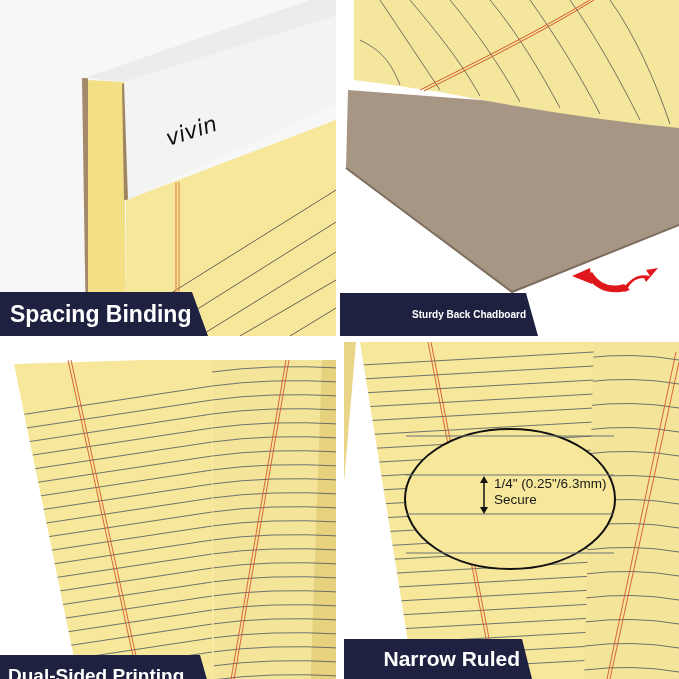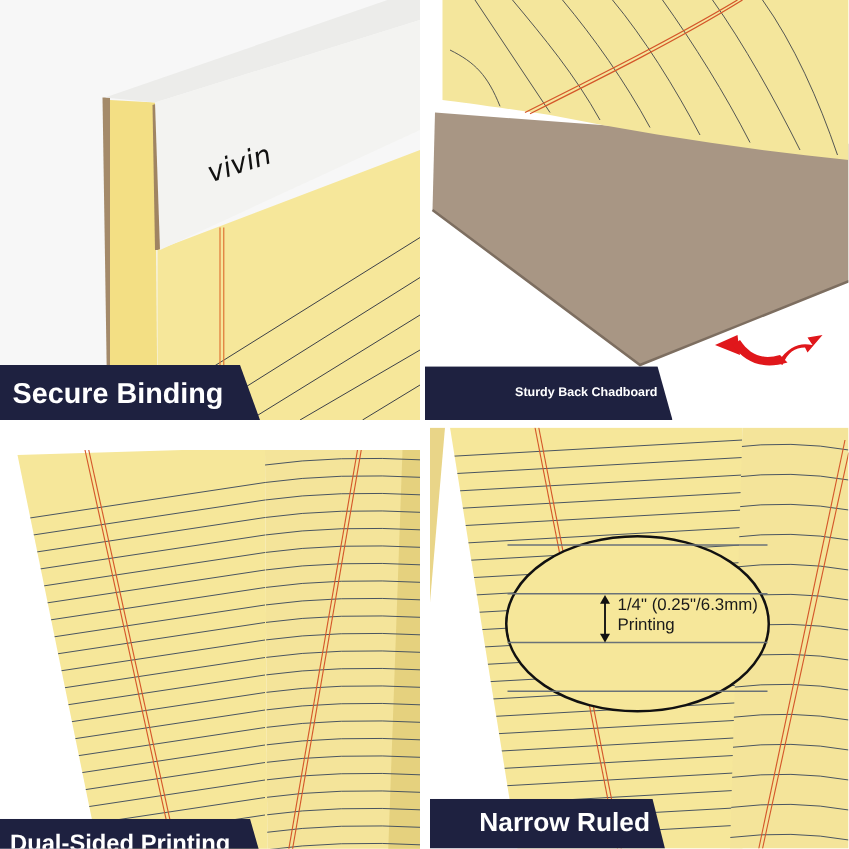--- a/index.html
+++ b/index.html
@@ -38,21 +38,21 @@
     </g>
     <line x1="176" y1="182" x2="176" y2="336" stroke="#e07a3a" stroke-width="1"></line>
     <line x1="179" y1="182" x2="179" y2="336" stroke="#e07a3a" stroke-width="1"></line>
 
     <polygon points="84,78 310,0 336,0 336,16 124,82" fill="#ececea"></polygon>
 
     <polygon points="124,82 336,16 336,104 128,200" fill="#f3f3f1"></polygon>
     <text x="166" y="142" font-family="DejaVu Sans, sans-serif" font-style="italic" font-size="22" fill="#111" transform="rotate(-18 180 135)">vivin</text>
   </svg>
   <div class="label" style="left:0;top:292px;height:44px;width:208px;clip-path:polygon(0 0,192px 0,208px 100%,0 100%);font-size:23px;padding-left:10px;box-sizing:border-box;">
-    <span>Secure Binding</span>
+    <span>Spacing Binding</span>
   </div>
 </div>
 
 <div class="panel" style="left:340px;top:0;width:339px;height:336px;background:#ffffff;">
   <svg width="339" height="336">
 
     <polygon points="8,90 339,115 339,225 172,292 6,168" fill="#a89684"></polygon>
     <polyline points="6,168 172,292 339,225" fill="none" stroke="#7d6e60" stroke-width="2"></polyline>
 
     <path d="M14,0 L339,0 L339,128 C260,120 180,108 100,92 C60,86 30,82 14,80 Z" fill="#f4e69c"></path>
@@ -218,18 +218,18 @@
       <line x1="62" y1="211" x2="270" y2="211" stroke="#6a7278" stroke-width="1.2"></line>
       <g>
         <line x1="140" y1="137" x2="140" y2="169" stroke="#111" stroke-width="1.5"></line>
         <polygon points="136,141 140,134 144,141" fill="#111"></polygon>
         <polygon points="136,165 140,172 144,165" fill="#111"></polygon>
       </g>
     </g>
   </svg>
   <div style="position:absolute;left:150px;top:134px;font-size:13.5px;color:#1a1a1a;line-height:16px;font-family:'Liberation Sans',sans-serif;">
     <div>1/4" (0.25"/6.3mm)</div>
-    <div>Printing</div>
+    <div>Secure</div>
   </div>
   <div class="label" style="left:0;top:297px;height:40px;width:188px;clip-path:polygon(0 0,178px 0,188px 100%,0 100%);font-size:21px;padding-left:10px;box-sizing:border-box;justify-content:flex-end;">
     <span style="padding-right:12px;">Narrow Ruled</span>
   </div>
 </div>
 
 </body></html>

